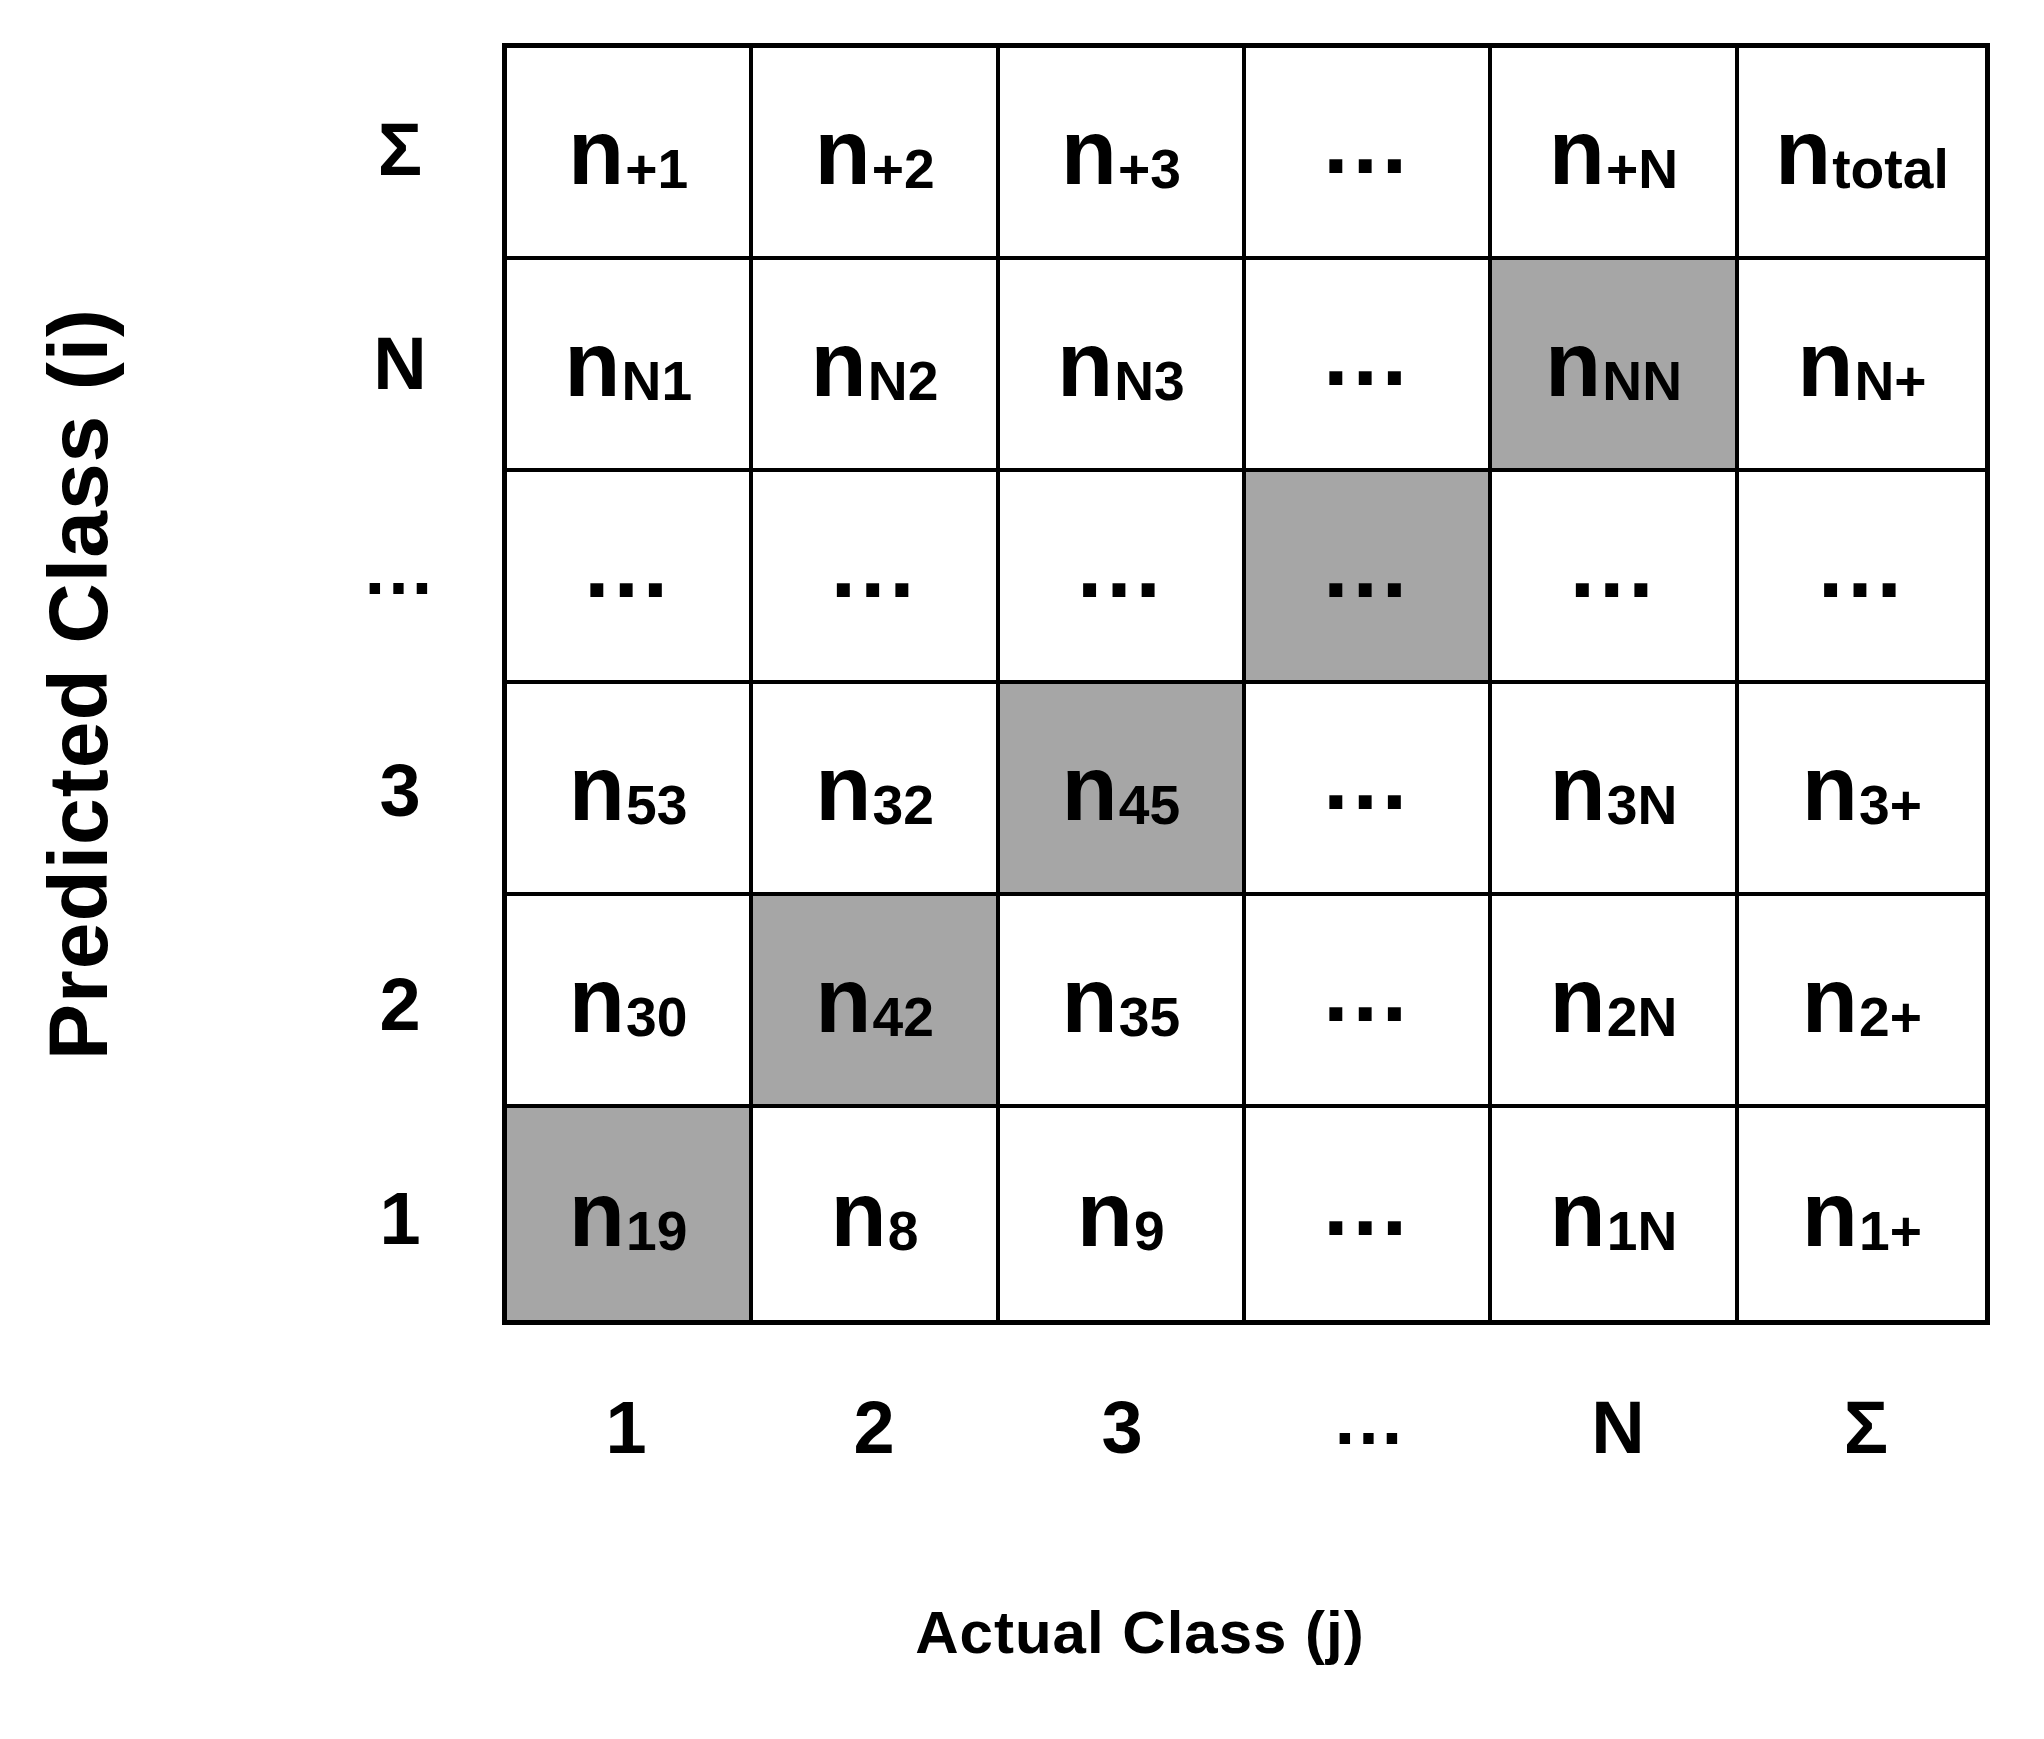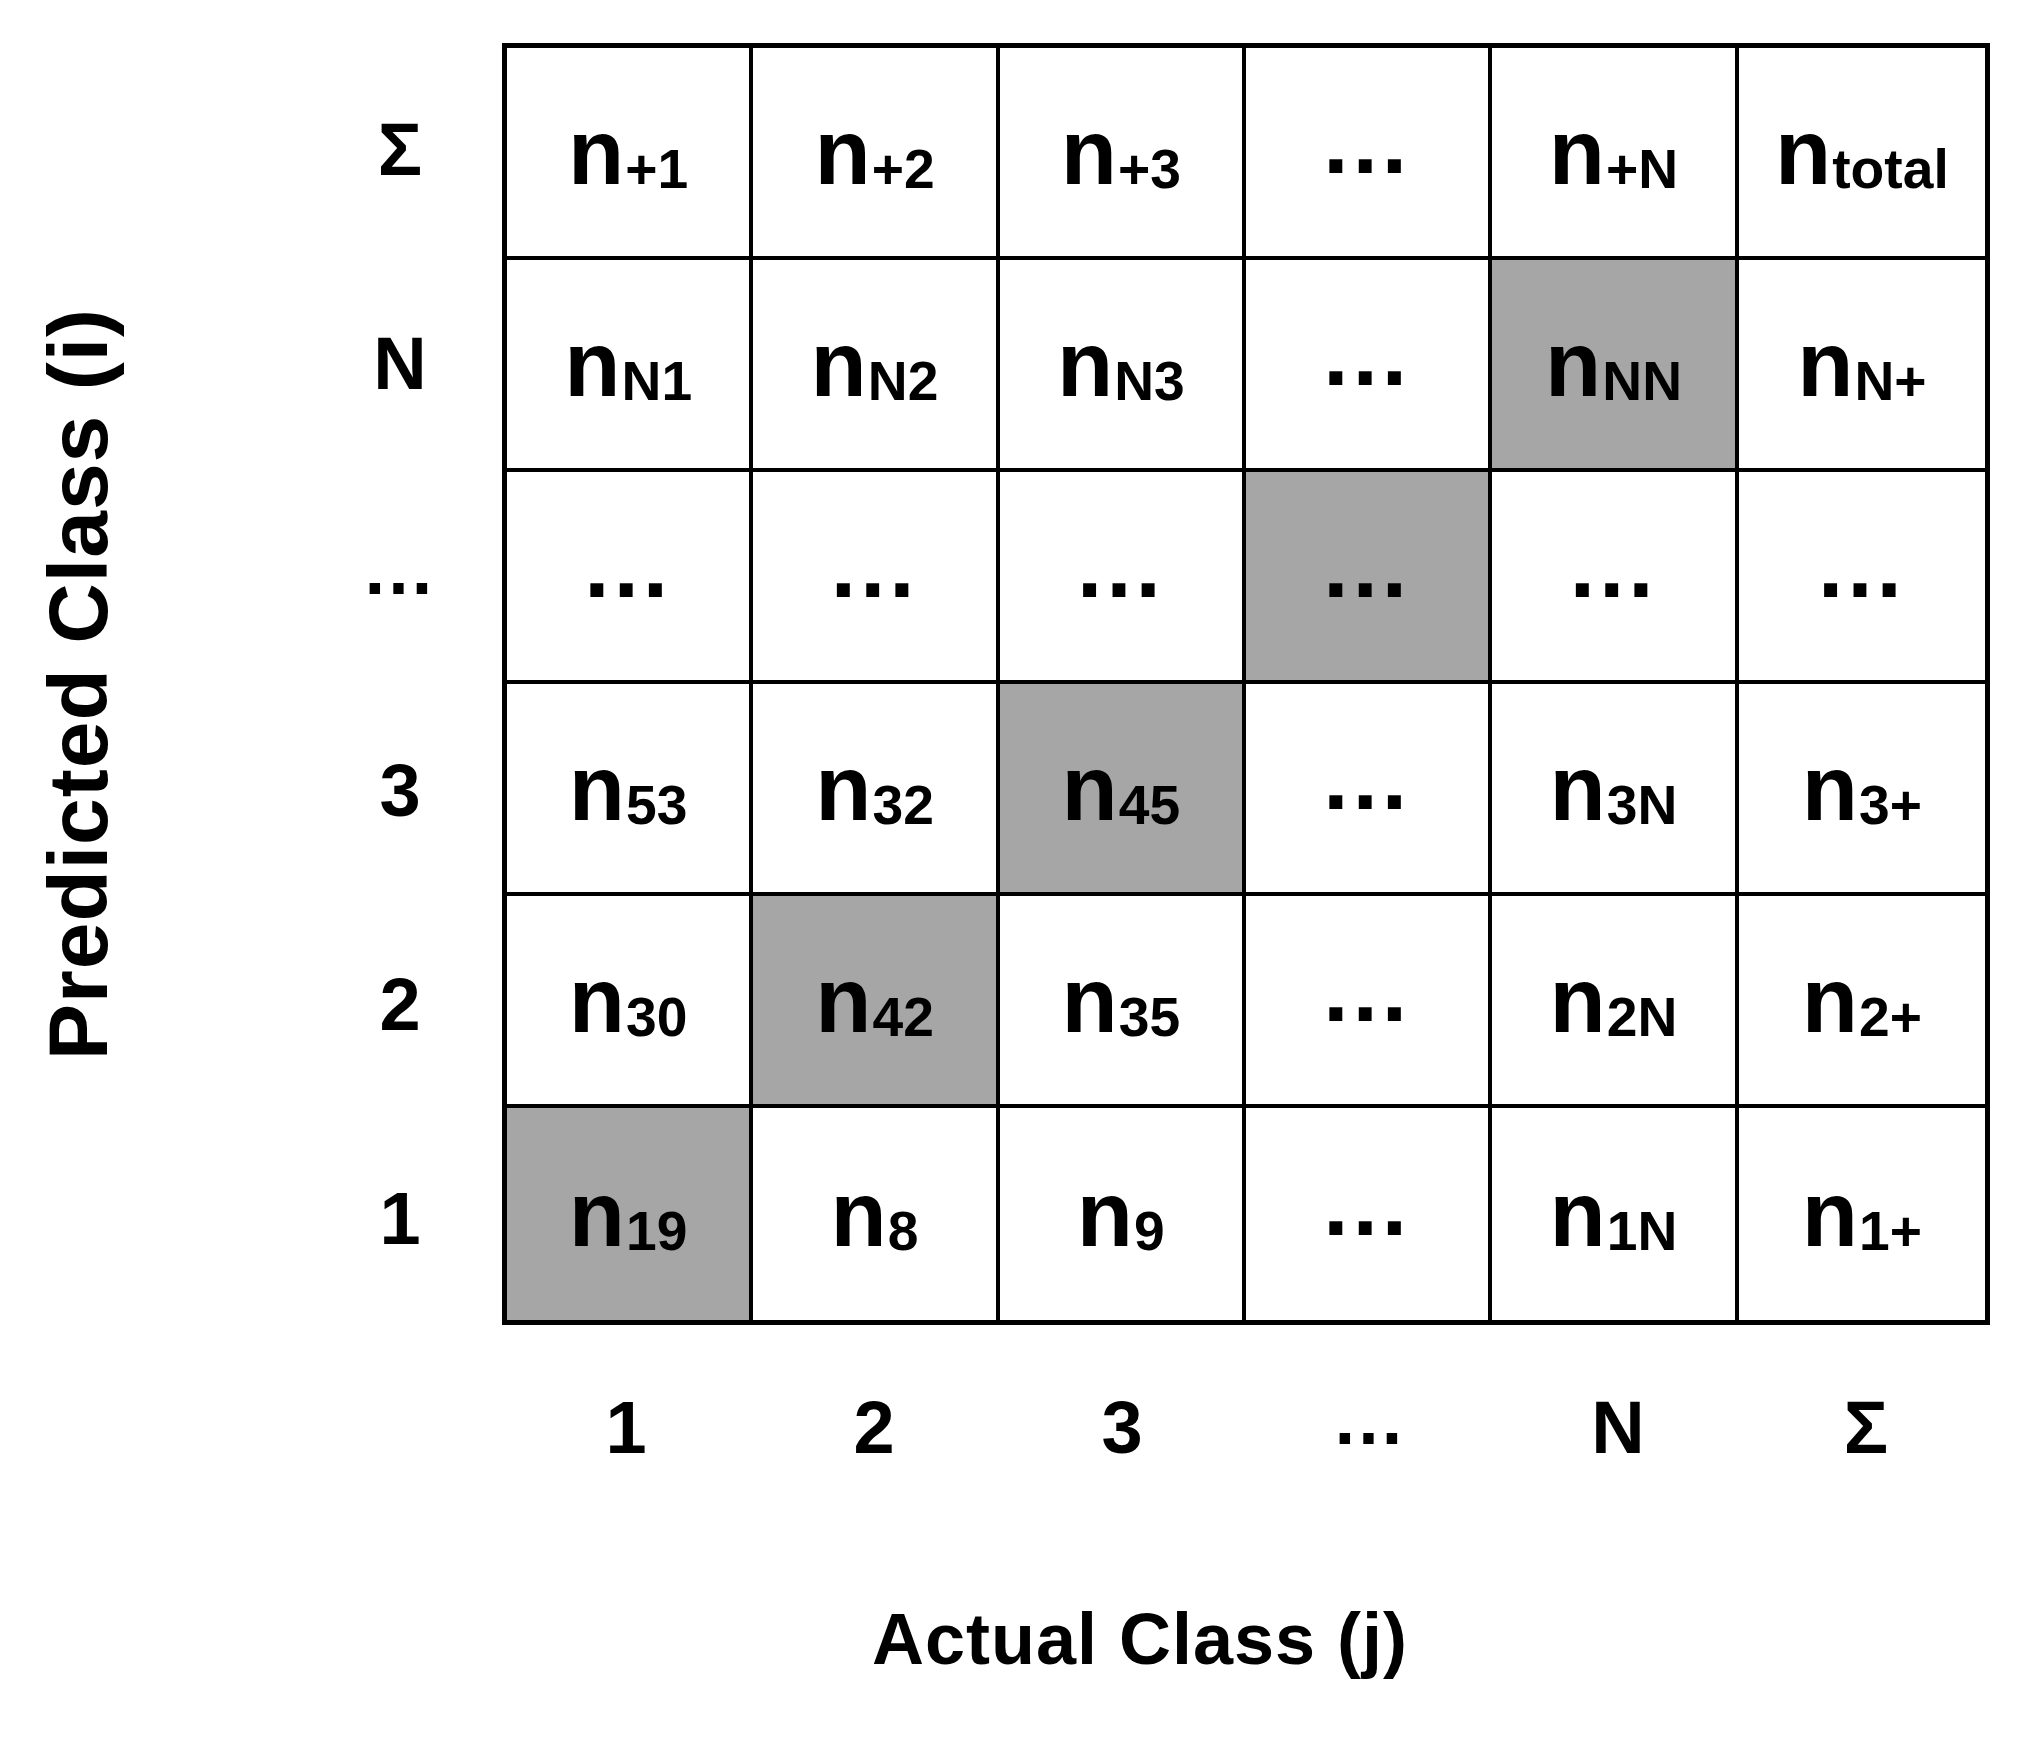--- a/index.html
+++ b/index.html
@@ -57,21 +57,21 @@
   }
   .col-labels .lbl{
     display:flex;align-items:center;justify-content:center;
     font-size:74px;
   }
 
   
   .xlabel{
     position:absolute;left:1140px;top:1598px;
     transform:translateX(-50%);
-    font-size:72px;letter-spacing:1px;white-space:nowrap;
+    font-size:60px;letter-spacing:1px;white-space:nowrap;
   }
 </style>
 </head>
 <body>
 
 <div class="stage">
 
   <div class="ylabel">Predicted Class (i)</div>
 
   <div class="row-labels">

